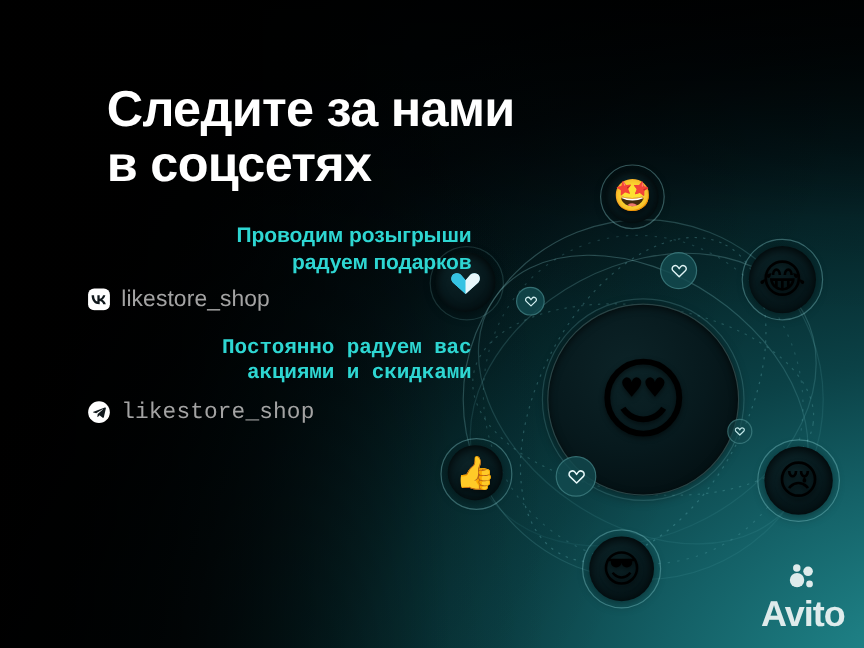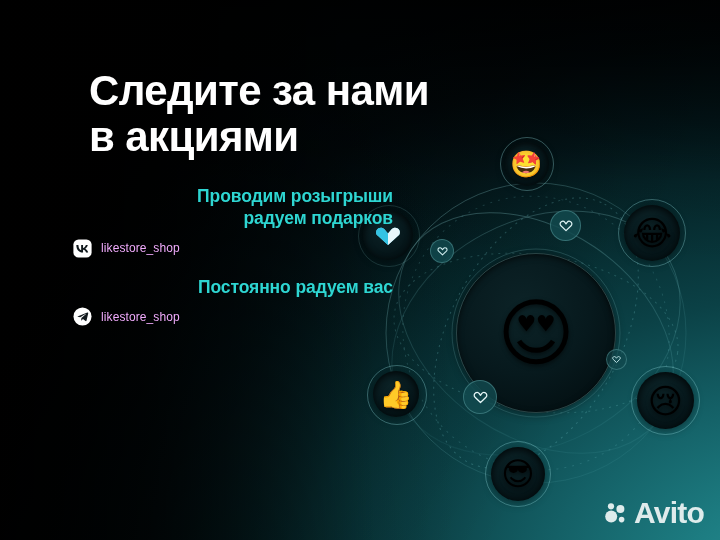--- a/index.html
+++ b/index.html
@@ -56,41 +56,41 @@
     line-height: 1.1;
     font-weight: 700;
     letter-spacing: -0.6px;
     white-space: nowrap;
     margin: 16px;
   }
   .headline .ln { display: block; }
 
   .blocks { margin-top: 26px; }
   .block { margin-bottom: 19px; text-align: right; }
-  .block:last-child { margin-bottom: 4px; }
+  .block:last-child { margin-bottom: 4px; font-family: Liberation Mono, monospace; }
 
   .block-title {
     color: #2ed6d2;
     font-size: 17.5px;
     line-height: 1.24;
     font-weight: 600;
     letter-spacing: -0.1px;
     margin: 0 0 9px 0;
     white-space: nowrap;
   }
   .block-title .ln { display: block; }
 
   .handle-row {
     display: flex;
     align-items: center;
     gap: 9px;
   }
   .handle-text {
-    color: #f0abfc;
-    font-size: 12px;
+    color: #a3a3a3;
+    font-size: 19px;
     font-weight: 400;
     letter-spacing: 0.1px;
   }
   .sicon {
     width: 19px;
     height: 19px;
     flex: 0 0 19px;
     display: block;
   }
 
@@ -144,20 +144,21 @@
   
   .avito {
     position: absolute;
     right: 16px;
     bottom: 12px;
     display: flex;
     align-items: center;
     gap: 5px;
     z-index: 9;
     opacity: 0.93;
+    flex-direction: column;
   }
   .avito-word {
     color: #eef5f5;
     font-size: 30px;
     font-weight: 700;
     letter-spacing: -0.8px;
     line-height: 1;
   }
 </style>
 </head>
@@ -260,21 +261,21 @@
         <path d="M7 11.6 L1.9 6.7 C0.7 5.6 0.9 3.6 2.3 2.7 C3.5 2 5.1 2.3 5.9 3.4 L7 4.9 L8.1 3.4 C8.9 2.3 10.5 2 11.7 2.7 C13.1 3.6 13.3 5.6 12.1 6.7 Z" fill="none" stroke="#bfe4e6" stroke-width="1.5" stroke-linejoin="round"></path>
       </svg>
     </div>
 
   </div>
 
   <div class="left-col">
 
     <h1 class="headline">
       <span class="ln">Следите за нами</span>
-      <span class="ln">в акциями</span>
+      <span class="ln">в соцсетях</span>
     </h1>
 
     <div class="blocks">
 
       <div class="block">
         <p class="block-title">
           <span class="ln">Проводим розыгрыши</span>
           <span class="ln">радуем подарков</span>
         </p>
         <div class="handle-row">
@@ -285,20 +286,21 @@
           <span class="handle-text">likestore_shop</span>
         </div>
       </div>
 
       <div class="block">
       </div>
 
       <div class="block">
         <p class="block-title">
           <span class="ln">Постоянно радуем вас</span>
+          <span class="ln">акциями и скидками</span>
         </p>
         <div class="handle-row">
           <svg class="sicon" viewBox="0 0 24 24">
             <circle cx="12" cy="12" r="11.4" fill="#ffffff"></circle>
             <path d="M5.6 11.9 L18.1 7.1 C18.8 6.85 19.4 7.3 19.2 8.1 L17.1 17.2 C16.95 17.9 16.4 18.1 15.85 17.75 L12.6 15.3 L11.05 16.8 C10.8 17.05 10.55 17.1 10.3 17 L10.6 13.95 L16.1 9.1 C16.35 8.9 16.05 8.78 15.75 8.97 L9.05 13.1 L6.1 12.2 C5.5 12.0 5.48 11.95 5.6 11.9 Z" fill="#11191d"></path>
           </svg>
           <span class="handle-text">likestore_shop</span>
         </div>
       </div>
 

